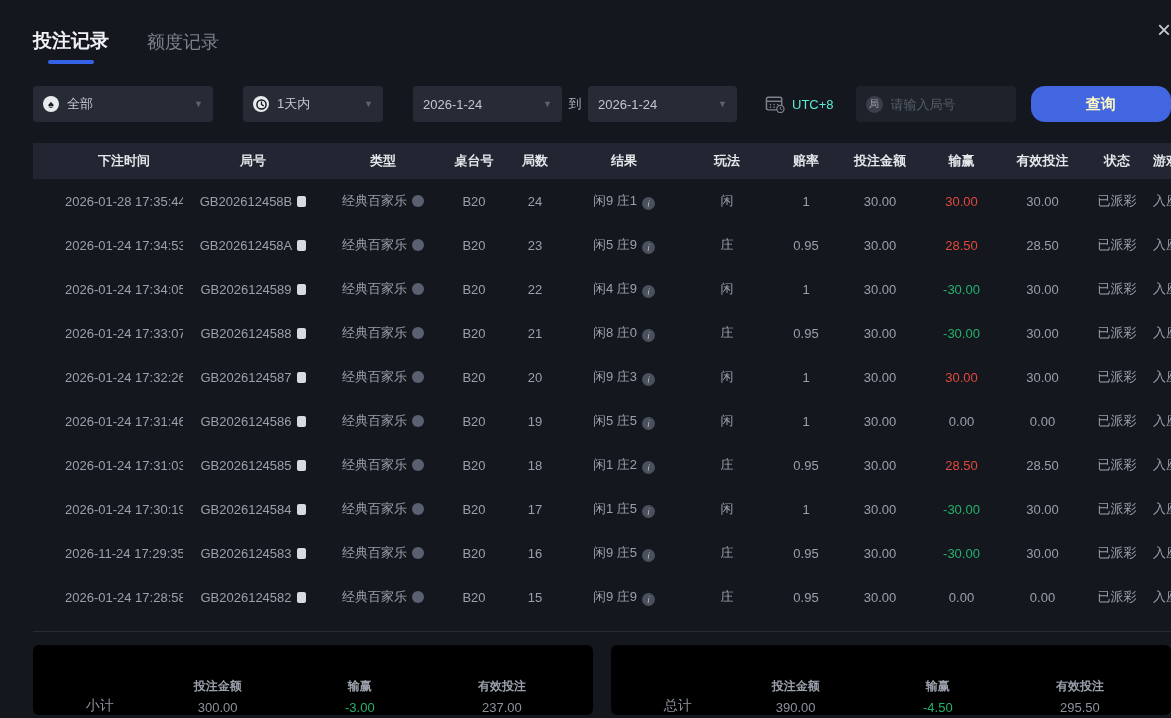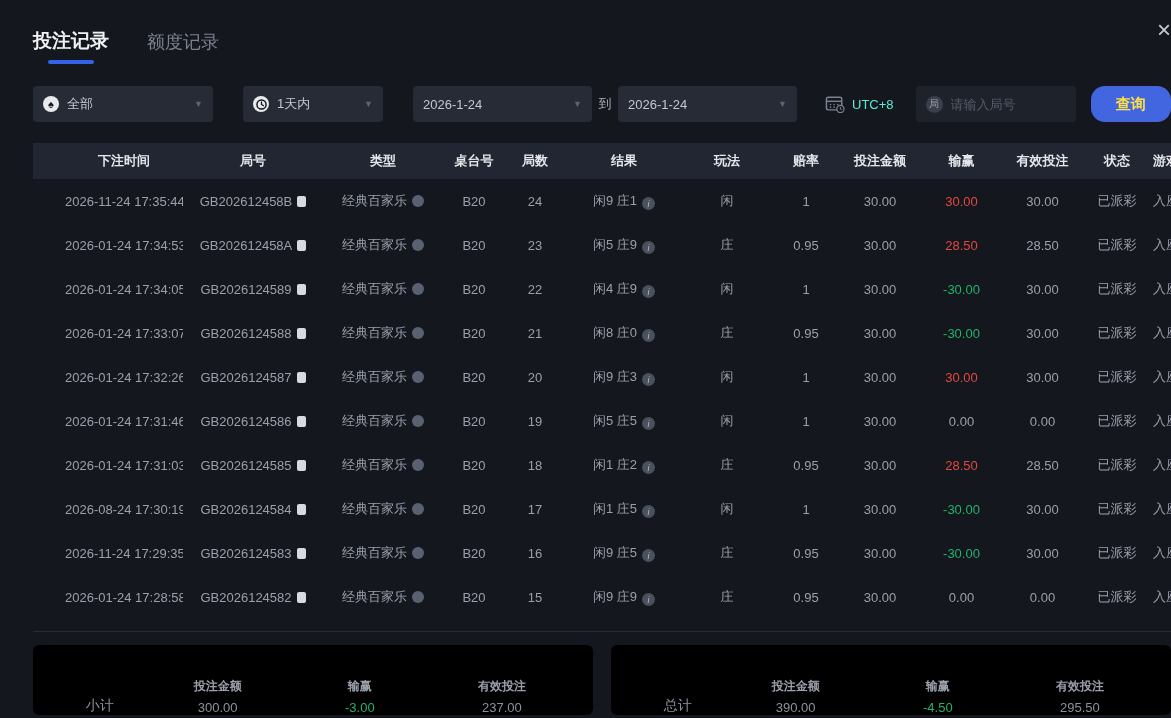--- a/index.html
+++ b/index.html
@@ -23,21 +23,21 @@
     color:#c7cad1; font-size:24px; line-height:28px; text-align:center; cursor:pointer;
   }
   
   .filters { position:absolute; top:86px; left:33px; right:0; height:36px; display:flex; align-items:center; }
   .select-box, .date-box {
     height:36px; background:#272b35; border-radius:4px; display:flex; align-items:center;
     padding:0 10px; font-size:13px; color:#c3c7cf; cursor:pointer; position:relative;
   }
   .select-box { width:180px; }
   .select-box.narrow { width:140px; margin-left:30px; }
-  .date-box { width:179px; }
+  .date-box { width:149px; }
   .caret { margin-left:auto; font-size:9px; color:#5d6370; }
   .circle-icon {
     width:16px; height:16px; border-radius:50%; background:#e8eaee; color:#14171e;
     display:inline-flex; align-items:center; justify-content:center;
     font-size:11px; margin-right:8px; flex:none;
   }
   .to-label { width:26px; text-align:center; font-size:13px; color:#a8adb7; }
   .date-first { margin-left:30px; }
   .tz-wrap { display:flex; align-items:center; margin-left:28px; color:#5eead4; font-size:13px; }
   .tz-wrap svg { margin-right:7px; }
@@ -49,21 +49,21 @@
     width:17px; height:17px; border-radius:50%; background:#3a3f4b; color:#9aa0ab;
     font-size:10px; display:inline-flex; align-items:center; justify-content:center; margin-right:8px; flex:none;
   }
   .round-input input {
     background:transparent; border:none; outline:none; color:#c3c7cf; font-size:13px; width:100%;
     font-family:"Liberation Sans","DejaVu Sans",sans-serif;
   }
   .round-input input::placeholder { color:#565c68; }
   .query-btn {
     margin-left:15px; flex:1; height:36px; background:#4266df; border:none; border-radius:14px;
-    color:#fde047; font-size:15px; font-weight:bold; cursor:pointer;
+    color:#fef9c3; font-size:15px; font-weight:bold; cursor:pointer;
     font-family:"Liberation Sans","DejaVu Sans",sans-serif;
   }
   
   .bet-table { position:absolute; top:143px; left:33px; right:0; }
   .t-row { display:flex; align-items:center; }
   .t-head { background:#222633; height:36px; font-weight:bold; color:#e4e6ea; font-size:13px; }
   .t-body .t-row { height:44px; font-size:13px; color:#9aa0ab; }
   .t-cell { text-align:center; white-space:nowrap; overflow:hidden; }
   .c0{width:150px;padding-left:32px;} .c1{width:140px;} .c2{width:120px;} .c3{width:62px;} .c4{width:60px;}
   .c5{width:118px;} .c6{width:88px;} .c7{width:70px;} .c8{width:78px;} .c9{width:85px;}
@@ -172,21 +172,21 @@
       <div class="t-cell c6">玩法</div>
       <div class="t-cell c7">赔率</div>
       <div class="t-cell c8">投注金额</div>
       <div class="t-cell c9">输赢</div>
       <div class="t-cell c10">有效投注</div>
       <div class="t-cell c11">状态</div>
       <div class="t-cell c12">游戏模式</div>
     </div>
   <div class="t-body" id="table-body">
       <div class="t-row">
-        <div class="t-cell c0"><span>2026-11-24 17:35:44</span></div>
+        <div class="t-cell c0"><span>2026-01-28 17:35:44</span></div>
         <div class="t-cell c1"><span>GB202612458B</span><span class="copy-ic"></span></div>
         <div class="t-cell c2"><span>经典百家乐</span><span class="type-ic"></span></div>
         <div class="t-cell c3"><span>B20</span></div>
         <div class="t-cell c4"><span>24</span></div>
         <div class="t-cell c5"><span>闲9 庄1</span><span class="info-ic">i</span></div>
         <div class="t-cell c6"><span>闲</span></div>
         <div class="t-cell c7"><span>1</span></div>
         <div class="t-cell c8"><span>30.00</span></div>
         <div class="t-cell c9"><span class="wl-red">30.00</span></div>
         <div class="t-cell c10"><span>30.00</span></div>
@@ -277,21 +277,21 @@
         <div class="t-cell c5"><span>闲1 庄2</span><span class="info-ic">i</span></div>
         <div class="t-cell c6"><span>庄</span></div>
         <div class="t-cell c7"><span>0.95</span></div>
         <div class="t-cell c8"><span>30.00</span></div>
         <div class="t-cell c9"><span class="wl-red">28.50</span></div>
         <div class="t-cell c10"><span>28.50</span></div>
         <div class="t-cell c11"><span>已派彩</span></div>
         <div class="t-cell c12"><span>入座</span></div>
       </div>
       <div class="t-row">
-        <div class="t-cell c0"><span>2026-08-24 17:30:19</span></div>
+        <div class="t-cell c0"><span>2026-01-24 17:30:19</span></div>
         <div class="t-cell c1"><span>GB2026124584</span><span class="copy-ic"></span></div>
         <div class="t-cell c2"><span>经典百家乐</span><span class="type-ic"></span></div>
         <div class="t-cell c3"><span>B20</span></div>
         <div class="t-cell c4"><span>17</span></div>
         <div class="t-cell c5"><span>闲1 庄5</span><span class="info-ic">i</span></div>
         <div class="t-cell c6"><span>闲</span></div>
         <div class="t-cell c7"><span>1</span></div>
         <div class="t-cell c8"><span>30.00</span></div>
         <div class="t-cell c9"><span class="wl-green">-30.00</span></div>
         <div class="t-cell c10"><span>30.00</span></div>

